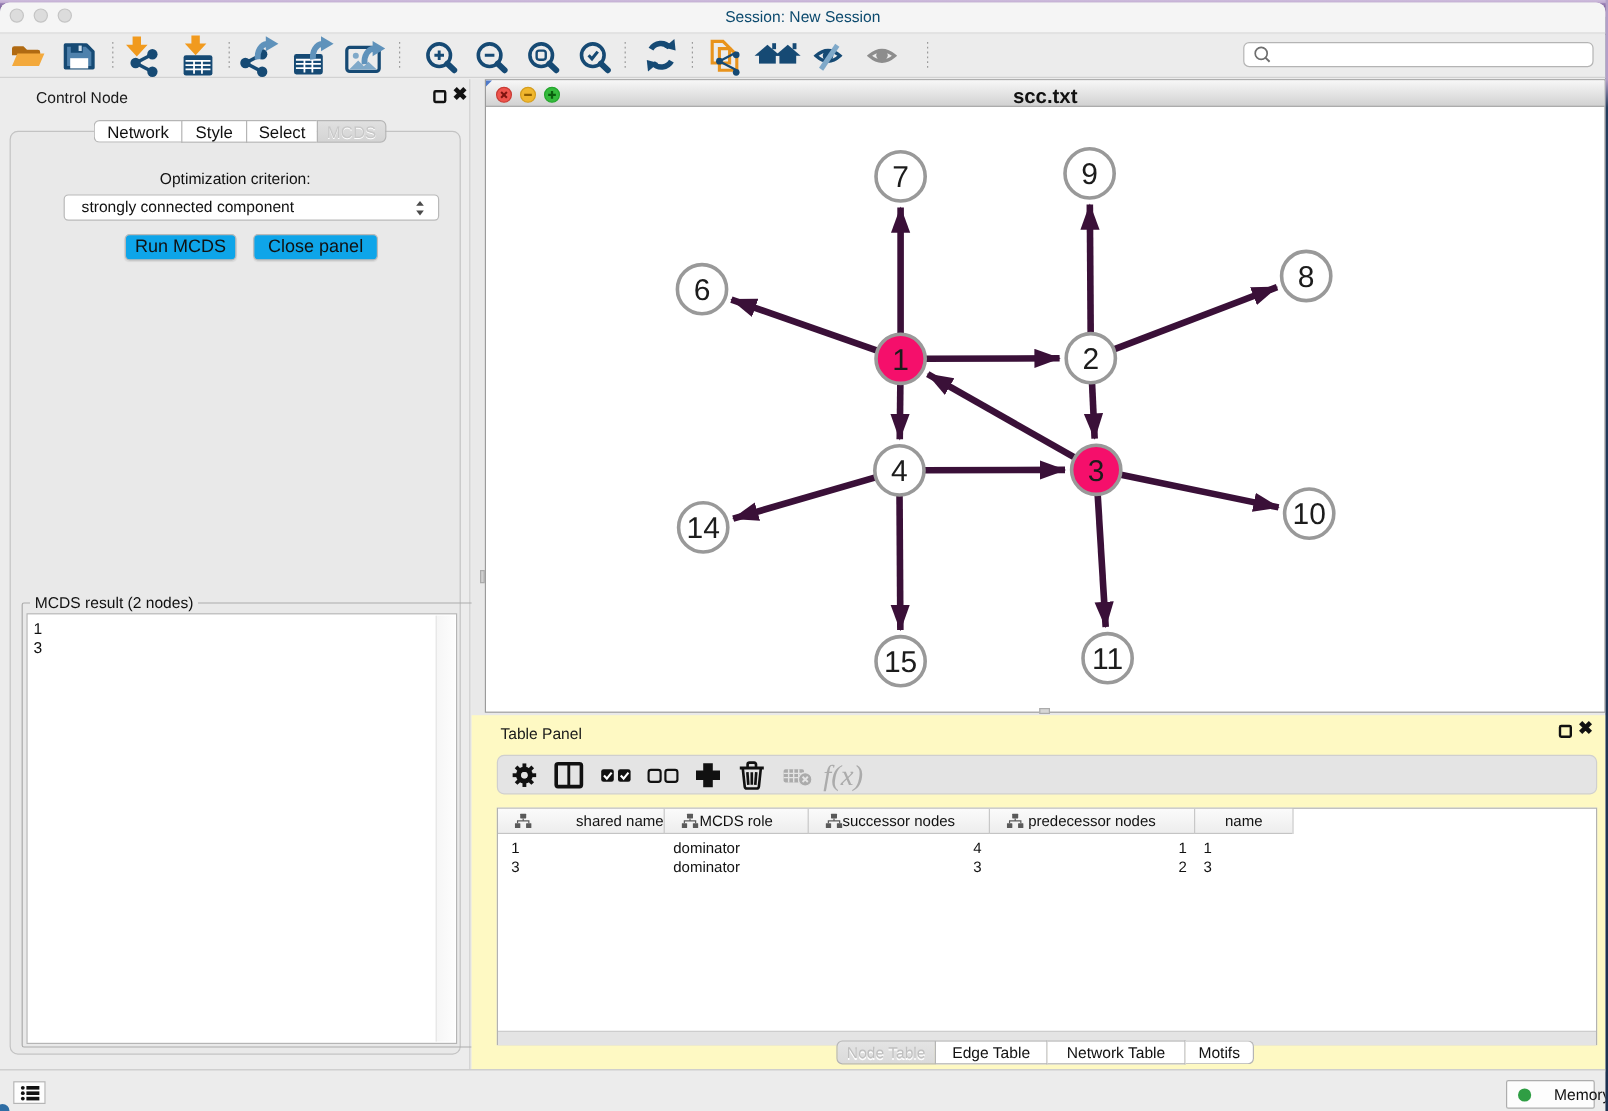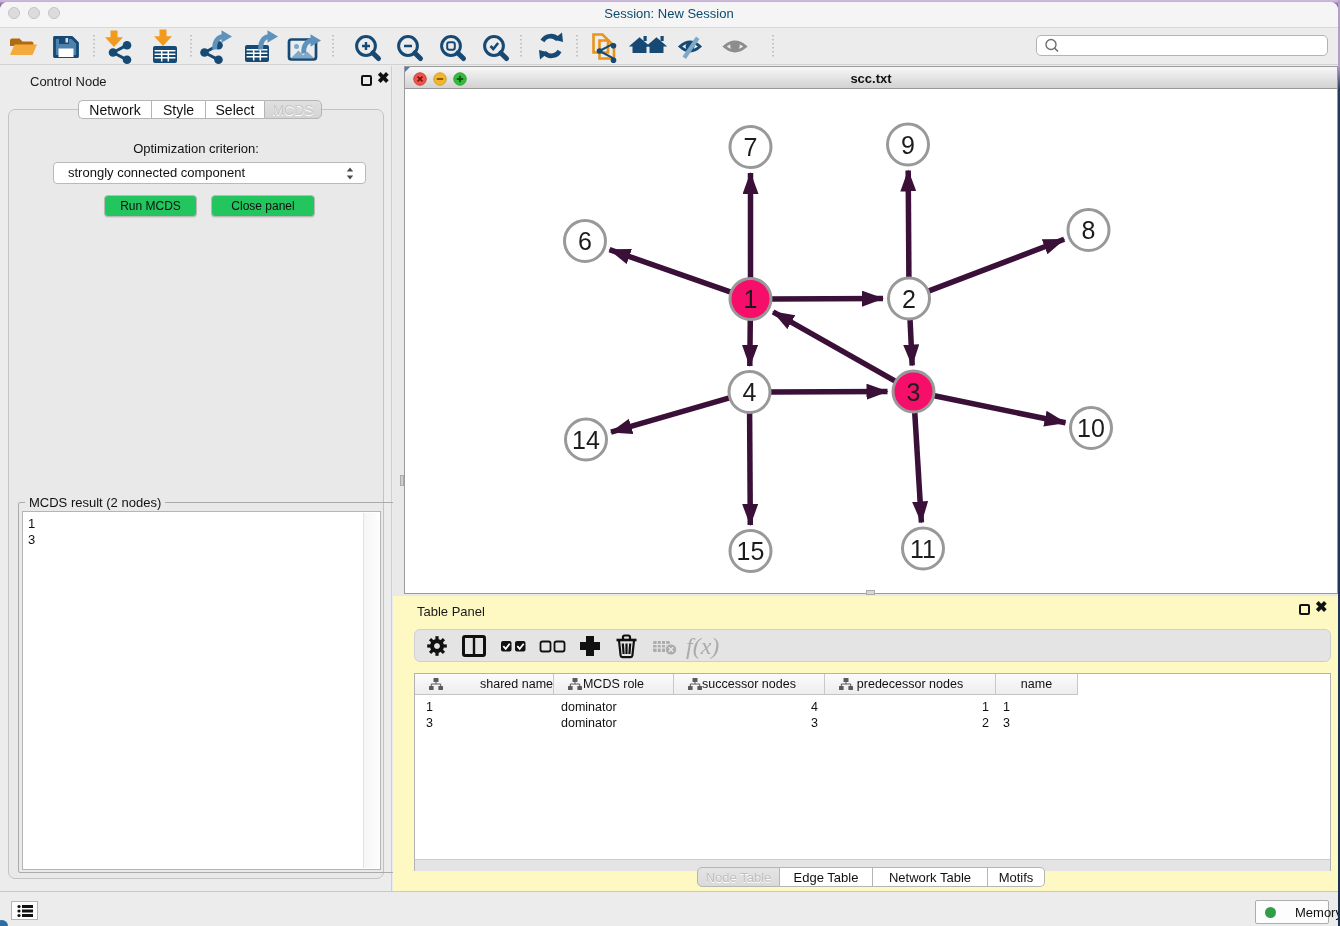--- a/index.html
+++ b/index.html
@@ -36,41 +36,41 @@
   .cptab.first { border-radius:5px 0 0 5px; }
   .cptab.sel { background:linear-gradient(#e0e0e0,#d4d4d4); color:#c8c8c8;
     text-shadow:0 1px 0 #fff; border-right:1px solid #b5b5b5; border-radius:0 5px 5px 0; }
   #cp-body { position:absolute; left:8px; top:43px; width:376px; height:770px;
     background:#e9e9e9; border:1px solid #c3c3c3; border-radius:7px; }
   #opt-label { position:absolute; left:0; top:31px; width:100%; text-align:center;
     font-size:13px; color:#111; }
   #opt-select { position:absolute; left:44px; top:52px; width:313px; height:22px;
     background:#fff; border:1px solid #b9b9b9; border-radius:4px;
     font-size:13px; color:#111; line-height:20px; padding-left:14px; }
-  .btn { position:absolute; top:85px; height:22px; background:#22c55e;
-    border:1px solid #b9b9b9; border-radius:4px; font-size:12px; color:#111;
+  .btn { position:absolute; top:85px; height:22px; background:#0ea5e9;
+    border:1px solid #b9b9b9; border-radius:4px; font-size:15px; color:#111;
     text-align:center; line-height:20px; box-shadow:0 1px 1px rgba(0,0,0,0.08); }
   #mcds-box { position:absolute; left:9px; top:392px; width:386px; height:371px;
     border:1px solid #ababab; border-radius:2px; }
   #mcds-label { position:absolute; left:6px; top:-8px; background:#e9e9e9;
     padding:0 4px; font-size:13px; color:#111; }
   #mcds-white { position:absolute; left:3px; top:8px; width:359px; height:359px;
     background:#fff; border:1px solid #b5b5b5; font-size:13px; color:#111; }
   #mcds-white .line { padding-left:5px; height:16px; line-height:16px; }
   #mcds-white .line.first { margin-top:4px; }
   #mcds-scroll { position:absolute; right:1px; top:1px; width:16px; height:355px;
     background:linear-gradient(90deg,#f6f6f6,#fdfdfd); border-left:1px solid #e3e3e3; }
   
   #desktop { position:absolute; left:393px; top:64px; width:945px; height:827px; background:#e9e9e9; }
   #netwin { position:absolute; left:11px; top:0px; width:934px; height:528px;
     background:#fff; border:1px solid #9b9b9b; }
   #net-titlebar { position:absolute; left:0; top:0; width:100%; height:22px;
     background:linear-gradient(#f7f7f7,#d2d2d2); border-bottom:1px solid #989898; }
   #net-title { position:absolute; width:100%; text-align:center; top:4px;
-    font-size:13px; font-weight:bold; color:#111; }
+    font-size:17px; font-weight:bold; color:#111; }
   
   #tpanel { position:absolute; left:0px; top:530px; width:945px; height:297px; background:#fef9c3; }
   #tpanel .name { position:absolute; left:24px; top:8px; font-size:13px; color:#1a1a1a; }
   #ttoolbar { position:absolute; left:21px; top:33px; width:917px; height:33px;
     background:#e4e4e4; border:1px solid #cfcfcf; border-radius:6px; }
   #ttable { position:absolute; left:21px; top:77px; width:917px; height:198px;
     background:#fff; border:1px solid #b2b2b2; }
   #thead { position:absolute; left:0; top:0; width:662px; height:21px;
     background:linear-gradient(#fbfbfb,#ededed); border-bottom:1px solid #c4c4c4; }
   .thcell { position:absolute; top:0; height:21px; border-right:1px solid #c8c8c8;

